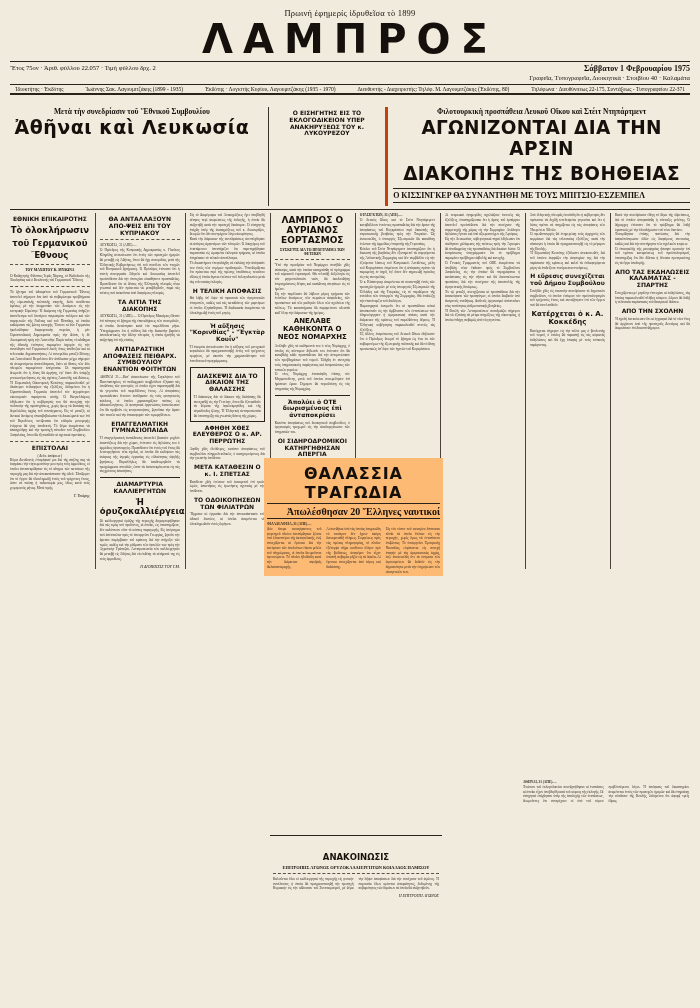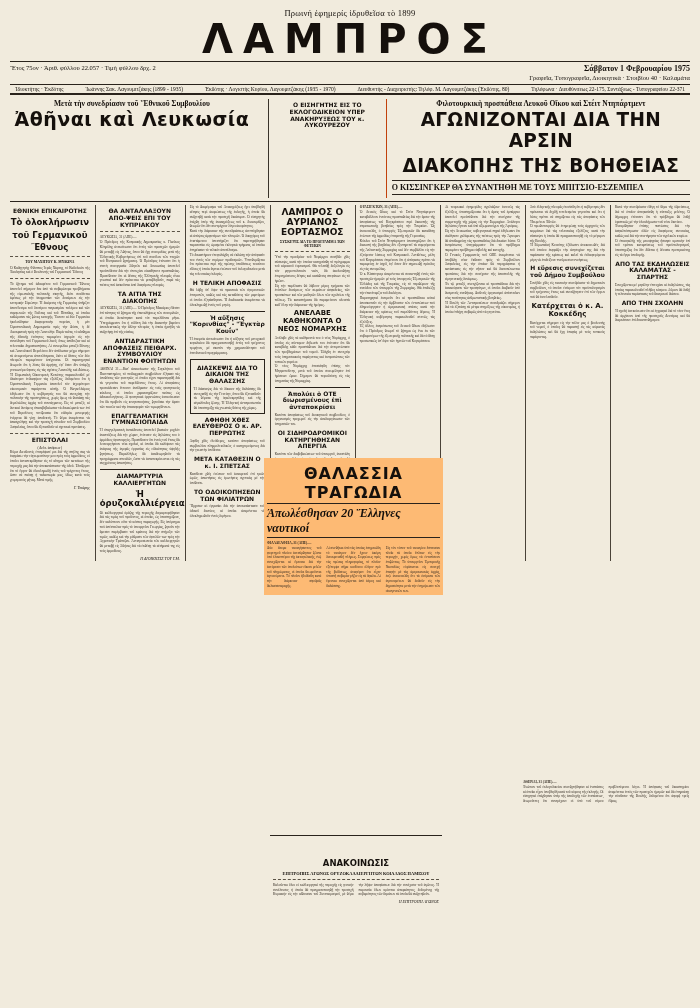--- a/index.html
+++ b/index.html
@@ -38,21 +38,21 @@
   .mast-left{text-align:left;width:40%;}
   .mast-right{text-align:right;width:42%;}
   .mast-right .dt{font-size:8px;font-weight:bold;}
   .mast-strip{
     display:flex;justify-content:space-between;
     font-size:5.5px;border-top:1px solid #2a231c;border-bottom:2px solid #2a231c;
     padding:1px 2px;margin-top:2px;
   }
   .mast-strip span{padding:0 3px;}
   
-  .headzone{display:flex;gap:14px;margin-top:4px;}
+  .headzone{display:flex;gap:14px;margin-top:12px;}
   .hz-left{width:37%;}
   .hz-right{width:63%;border-left:1px solid #3a332a;padding-left:6px;}
   .kicker{
     text-align:center;font-size:7.5px;font-weight:bold;margin-bottom:2px;
   }
   .head-main{
     font-family:"DejaVu Sans", sans-serif;
     font-weight:bold;text-align:center;
     font-size:19px;line-height:1.05;letter-spacing:.5px;
     margin:1px 0 3px 0;
@@ -93,21 +93,21 @@
   .boxed{
     border:1px solid #2a231c;padding:2px 3px;margin:3px 0;
   }
   .dashrule{border-top:1px dashed #5b5346;margin:3px 0;}
   .banner{
     font-family:"DejaVu Sans", sans-serif;font-weight:bold;text-align:center;
     font-size:16px;letter-spacing:1px;margin:4px 0 1px 0;
   }
   .banner-sub{
     border-top:1px solid #2a231c;border-bottom:1px solid #2a231c;
-    text-align:left;font-size:12px;font-weight:bold;padding:1.5px 0;margin-bottom:3px;font-style:italic;
+    text-align:right;font-size:10px;font-weight:bold;padding:1.5px 0;margin-bottom:3px;
   }
   .twocol{column-count:2;column-gap:5px;}
   .threecol{column-count:3;column-gap:5px;}
   .sig{font-size:4px;text-align:right;font-style:italic;margin-top:2px;}
   .pix{font-size:3.4px;line-height:1.4;text-align:justify;color:#322a21;}
   .flag{
     font-family:"DejaVu Sans", sans-serif;font-weight:bold;
     font-size:9px;text-align:center;margin:3px 0 2px 0;line-height:1.1;
   }
 </style>
@@ -141,21 +141,21 @@
   <div class="headzone">
     <div class="hz-left">
       <div class="kicker">Μετὰ τὴν συνεδρίασιν τοῦ 'Ἐθνικοῦ Συμβουλίου</div>
       <div class="head-main">Ἀθῆναι καὶ Λευκωσία</div>
     </div>
     <div class="hz-right">
       <div style="display:flex;gap:6px;">
         <div style="width:26%;">
           <div class="hl h-xs">Ο ΕΙΣΗΓΗΤΗΣ ΕΙΣ ΤΟ ΕΚΛΟΓΟΔΙΚΕΙΟΝ ΥΠΕΡ ΑΝΑΚΗΡΥΞΕΩΣ ΤΟΥ κ. ΛΥΚΟΥΡΕΖΟΥ</div>
         </div>
-        <div style="width:74%;border-left:1px solid #c2410c;padding-left:5px;">
+        <div style="width:74%;border-left:3px solid #c2410c;padding-left:5px;">
           <div class="kicker">Φιλοτουρκικὴ προσπάθεια Λευκοῦ Οἴκου καὶ Στέιτ Ντηπάρτμεντ</div>
           <div class="head-right">ΑΓΩΝΙΖΟΝΤΑΙ ΔΙΑ ΤΗΝ ΑΡΣΙΝ</div>
           <div class="head-right">ΔΙΑΚΟΠΗΣ ΤΗΣ ΒΟΗΘΕΙΑΣ</div>
           <div class="subbar">Ο ΚΙΣΣΙΝΓΚΕΡ ΘΑ ΣΥΝΑΝΤΗΘΗ ΜΕ ΤΟΥΣ ΜΠΙΤΣΙΟ-ΕΣΖΕΜΠΕΛ</div>
         </div>
       </div>
     </div>
   </div>
 
   <div class="rule-thin"></div>
@@ -278,21 +278,21 @@
     <div class="banner">ΘΑΛΑΣΣΙΑ ΤΡΑΓΩΔΙΑ</div>
     <div class="banner-sub">Ἀπωλέσθησαν 20 Ἕλληνες ναυτικοί</div>
     <div class="pix bold">ΦΙΛΑΔΕΛΦΕΙΑ, 31 (ΑΠΕ).—</div>
     <div class="threecol">
       <div class="pix">Δύο ἄτομα ναυαγήσαντος τοῦ φορτηγοῦ πλοίου ἀνεσύρθησαν ζῶντα ὑπὸ ἑλικοπτέρου τῆς ἀκτοφυλακῆς, ἐνῷ συνεχίζονται αἱ ἔρευναι διὰ τὴν ἀνεύρεσιν τῶν ὑπολοίπων εἴκοσι μελῶν τοῦ πληρώματος, οἱ ὁποῖοι θεωροῦνται ἀγνοούμενοι. Τὸ πλοῖον ἐβυθίσθη κατὰ τὴν διάρκειαν σφοδρᾶς θαλασσοταραχῆς.</div>
       <div class="pix">Αἱ συνθῆκαι ὑπὸ τὰς ὁποίας ἐσημειώθη τὸ ναυάγιον δὲν ἔχουν ἀκόμη διευκρινισθῆ πλήρως. Συμφώνως πρὸς τὰς πρώτας πληροφορίας, τὸ πλοῖον ἐξέπεμψε σῆμα κινδύνου ὀλίγον πρὸ τῆς βυθίσεως, ἀναφέρον ὅτι εἶχεν ὑποστῆ σοβαρὰν ρῆξιν εἰς τὰ ὕφαλα. Αἱ ἔρευναι συνεχίζονται ἀπὸ ἀέρος καὶ θαλάσσης.</div>
       <div class="pix">Εἰς τὸν τόπον τοῦ ναυαγίου ἔσπευσαν πλοῖα τὰ ὁποῖα ἔπλεαν εἰς τὴν περιοχήν, χωρὶς ὅμως νὰ ἐντοπίσουν ἐπιζῶντας. Τὸ ὑπουργεῖον Ἐμπορικῆς Ναυτιλίας εὑρίσκεται εἰς συνεχῆ ἐπαφὴν μὲ τὰς ἀμερικανικὰς ἀρχάς, ἐνῷ ἀνεκοινώθη ὅτι τὰ ὀνόματα τῶν ἀγνοουμένων θὰ δοθοῦν εἰς τὴν δημοσιότητα μετὰ τὴν ἐνημέρωσιν τῶν οἰκογενειῶν των.</div>
     </div>
   </div>
 
-  <div style="position:absolute;left:270px;top:835px;width:172px;background:#f1ebdd;border-top:1px solid #2a231c;padding:20px 3px;box-sizing:border-box;">
+  <div style="position:absolute;left:270px;top:835px;width:172px;background:#f1ebdd;border-top:1px solid #2a231c;padding:14px 3px;box-sizing:border-box;">
     <div class="hl h-md">ΑΝΑΚΟΙΝΩΣΙΣ</div>
     <div class="center bold" style="font-size:4.4px;line-height:1.2;">ΕΠΙΤΡΟΠΗΣ ΑΓΩΝΟΣ ΟΡΥΖΟΚΑΛΛΙΕΡΓΗΤΩΝ ΚΟΙΛΑΔΟΣ ΠΑΜΙΣΟΥ</div>
     <div class="dashrule"></div>
     <div class="twocol">
       <div class="pix">Καλοῦνται ὅλοι οἱ καλλιεργηταὶ τῆς περιοχῆς εἰς γενικὴν συνέλευσιν, ἡ ὁποία θὰ πραγματοποιηθῇ τὴν προσεχῆ Κυριακὴν εἰς τὴν αἴθουσαν τοῦ Συνεταιρισμοῦ, μὲ θέμα τὴν λῆψιν ἀποφάσεων διὰ τὴν συνέχισιν τοῦ ἀγῶνος. Ἡ παρουσία ὅλων κρίνεται ἀπαραίτητος, δεδομένης τῆς σοβαρότητος τῶν θεμάτων τὰ ὁποῖα θὰ συζητηθοῦν.</div>
     </div>
     <div class="sig">Η ΕΠΙΤΡΟΠΗ ΑΓΩΝΟΣ</div>
   </div>
 
   <div style="position:absolute;left:520px;top:778px;width:172px;background:#f1ebdd;padding:2px 3px;box-sizing:border-box;">

